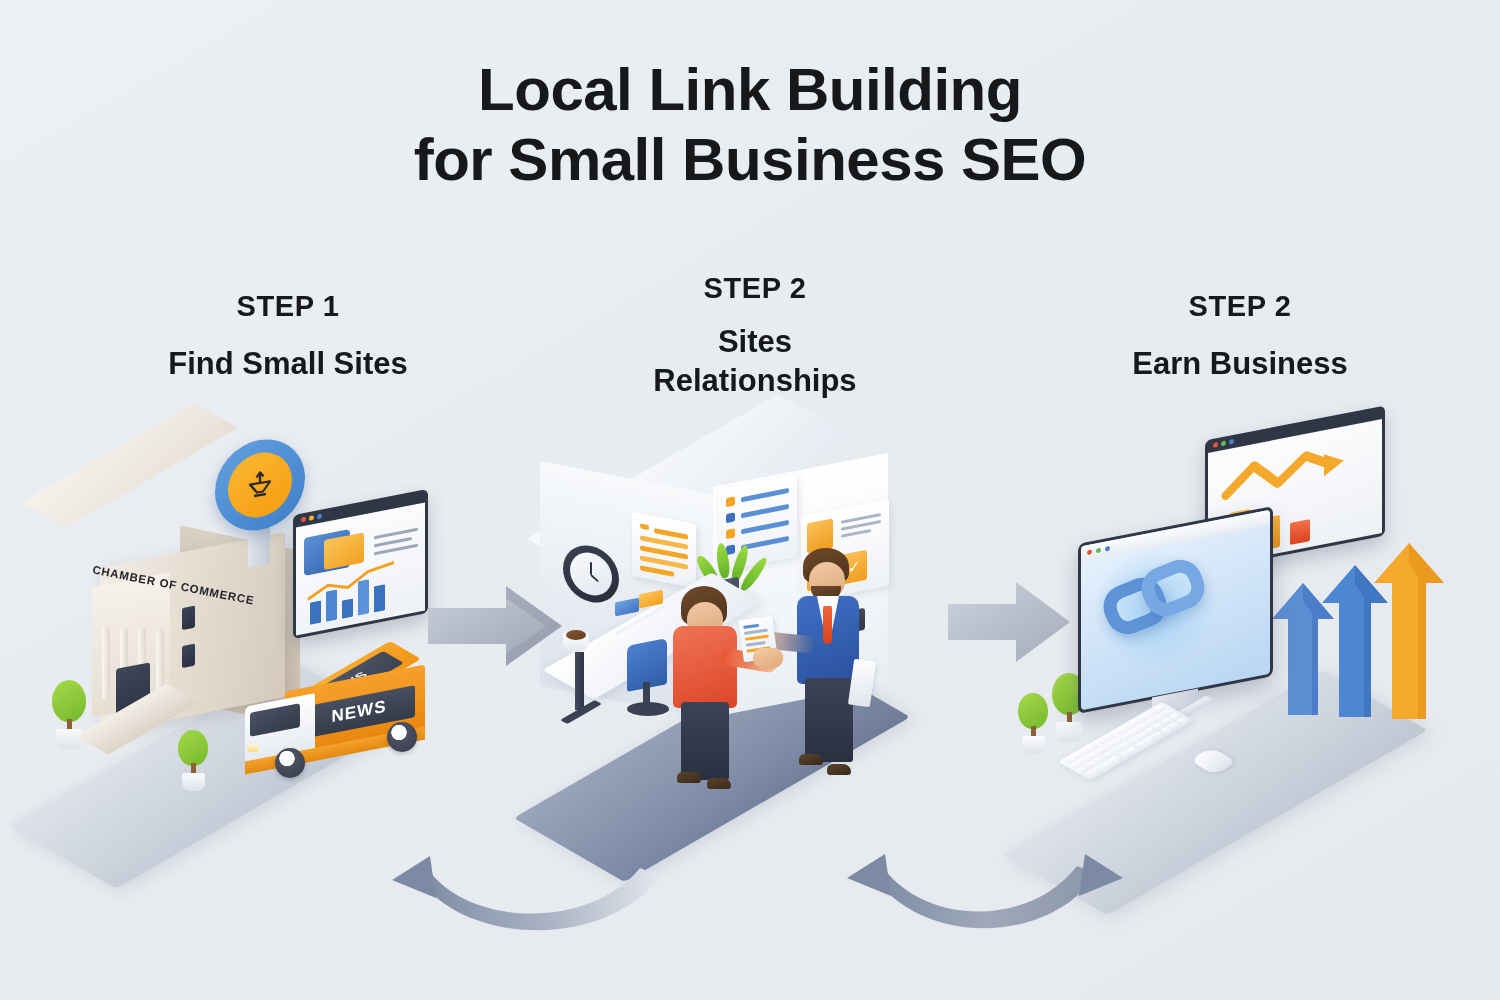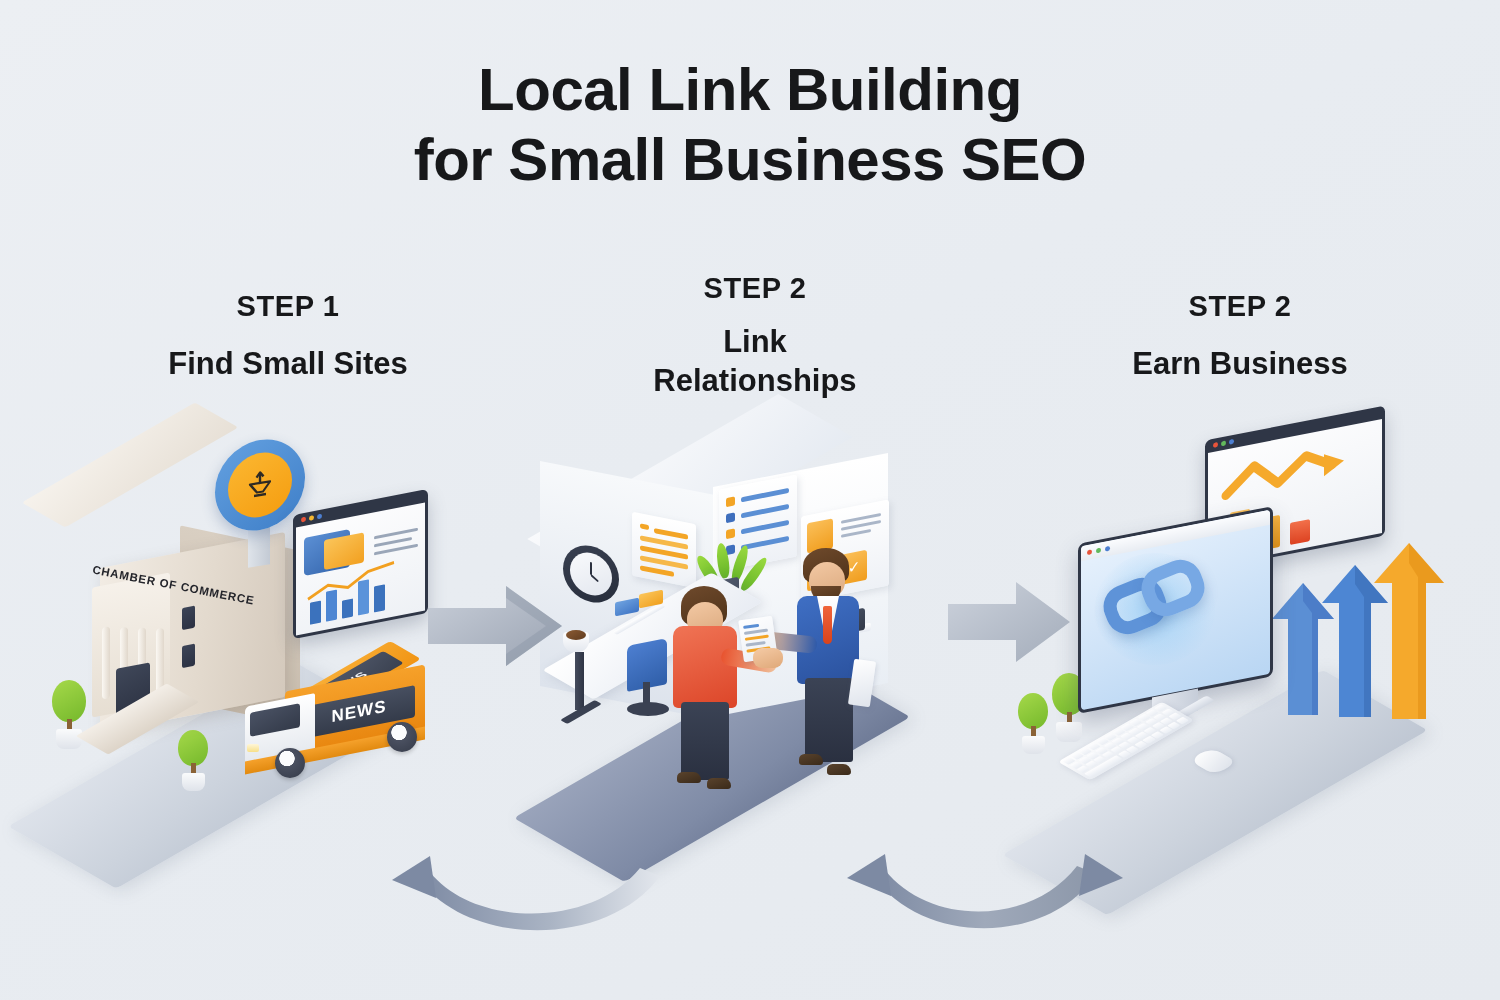--- a/index.html
+++ b/index.html
@@ -262,21 +262,21 @@
   <div class="title-line">Local Link Building</div>
   <div class="title-line">for Small Business SEO</div>
 </div>
 
 <div class="step-head" id="head-1">
   <div class="step-num">STEP 1</div>
   <div class="step-label">Find Small Sites</div>
 </div>
 <div class="step-head" id="head-2">
   <div class="step-num">STEP 2</div>
-  <div class="step-label">Link
+  <div class="step-label">Sites
 Relationships</div>
 </div>
 <div class="step-head" id="head-3">
   <div class="step-num">STEP 2</div>
   <div class="step-label">Earn Business</div>
 </div>
 
 <div class="scene" id="scene-1">
 
   <div class="platform" id="s1-base"></div>

